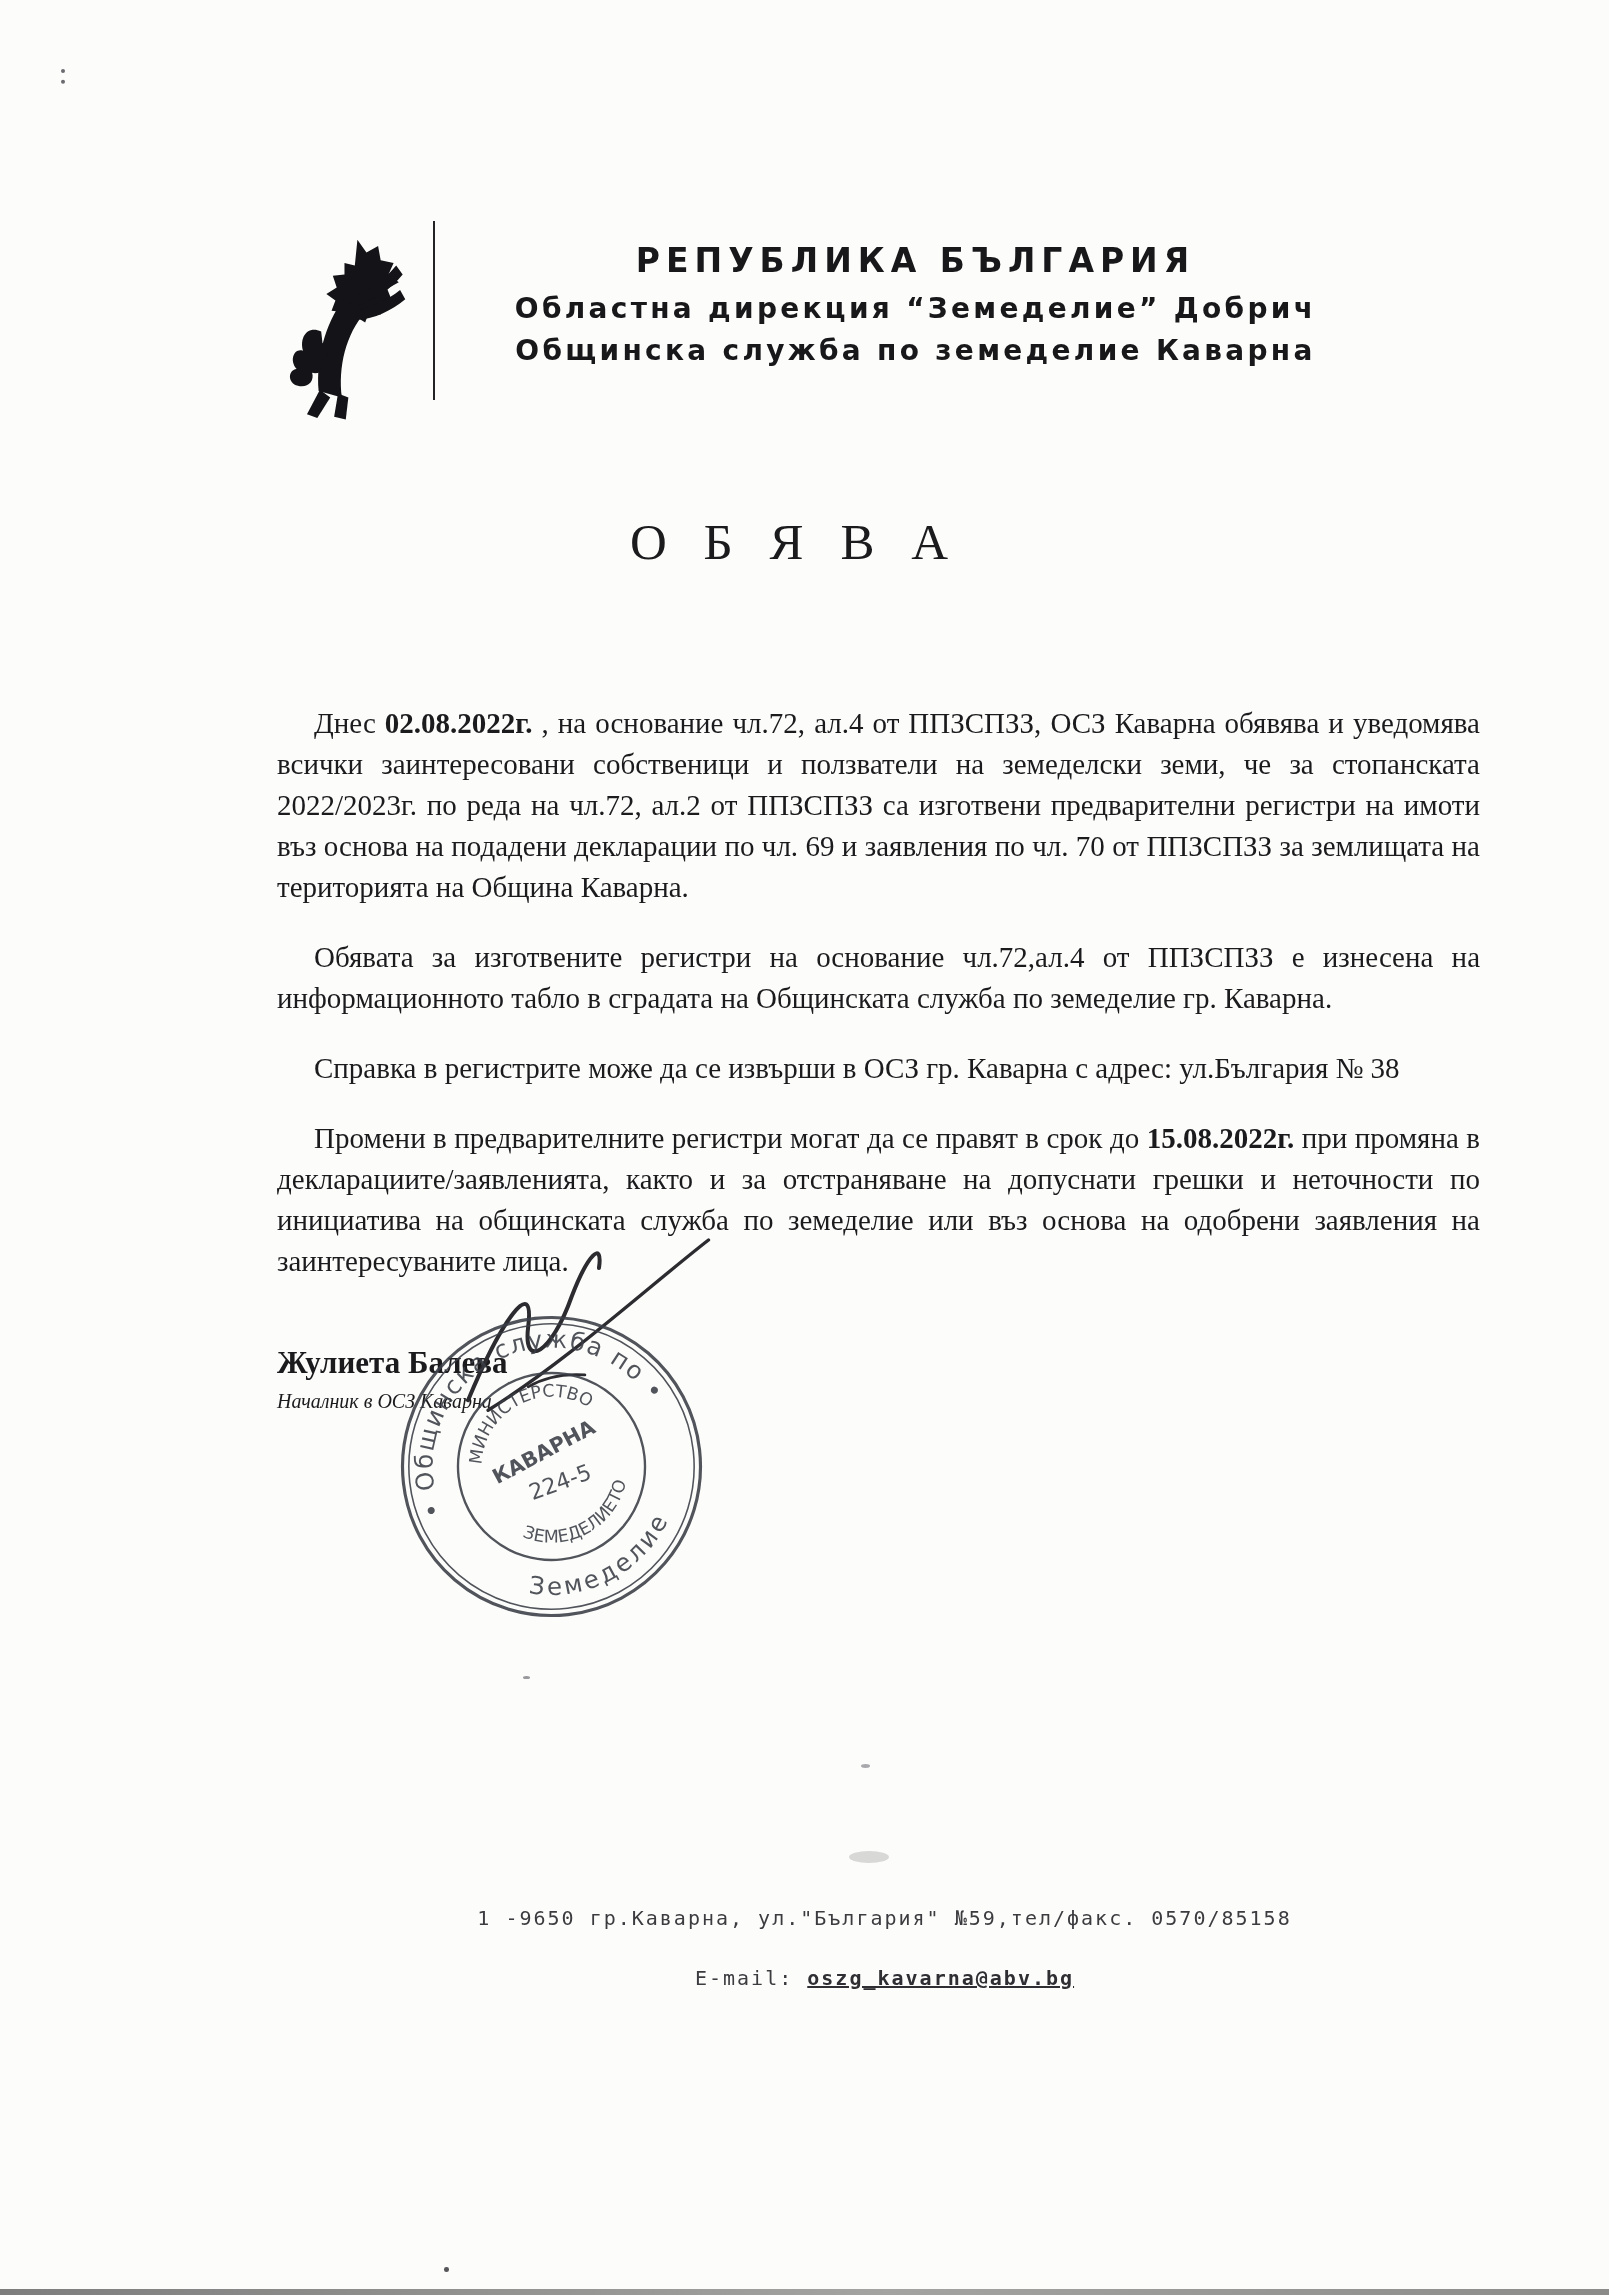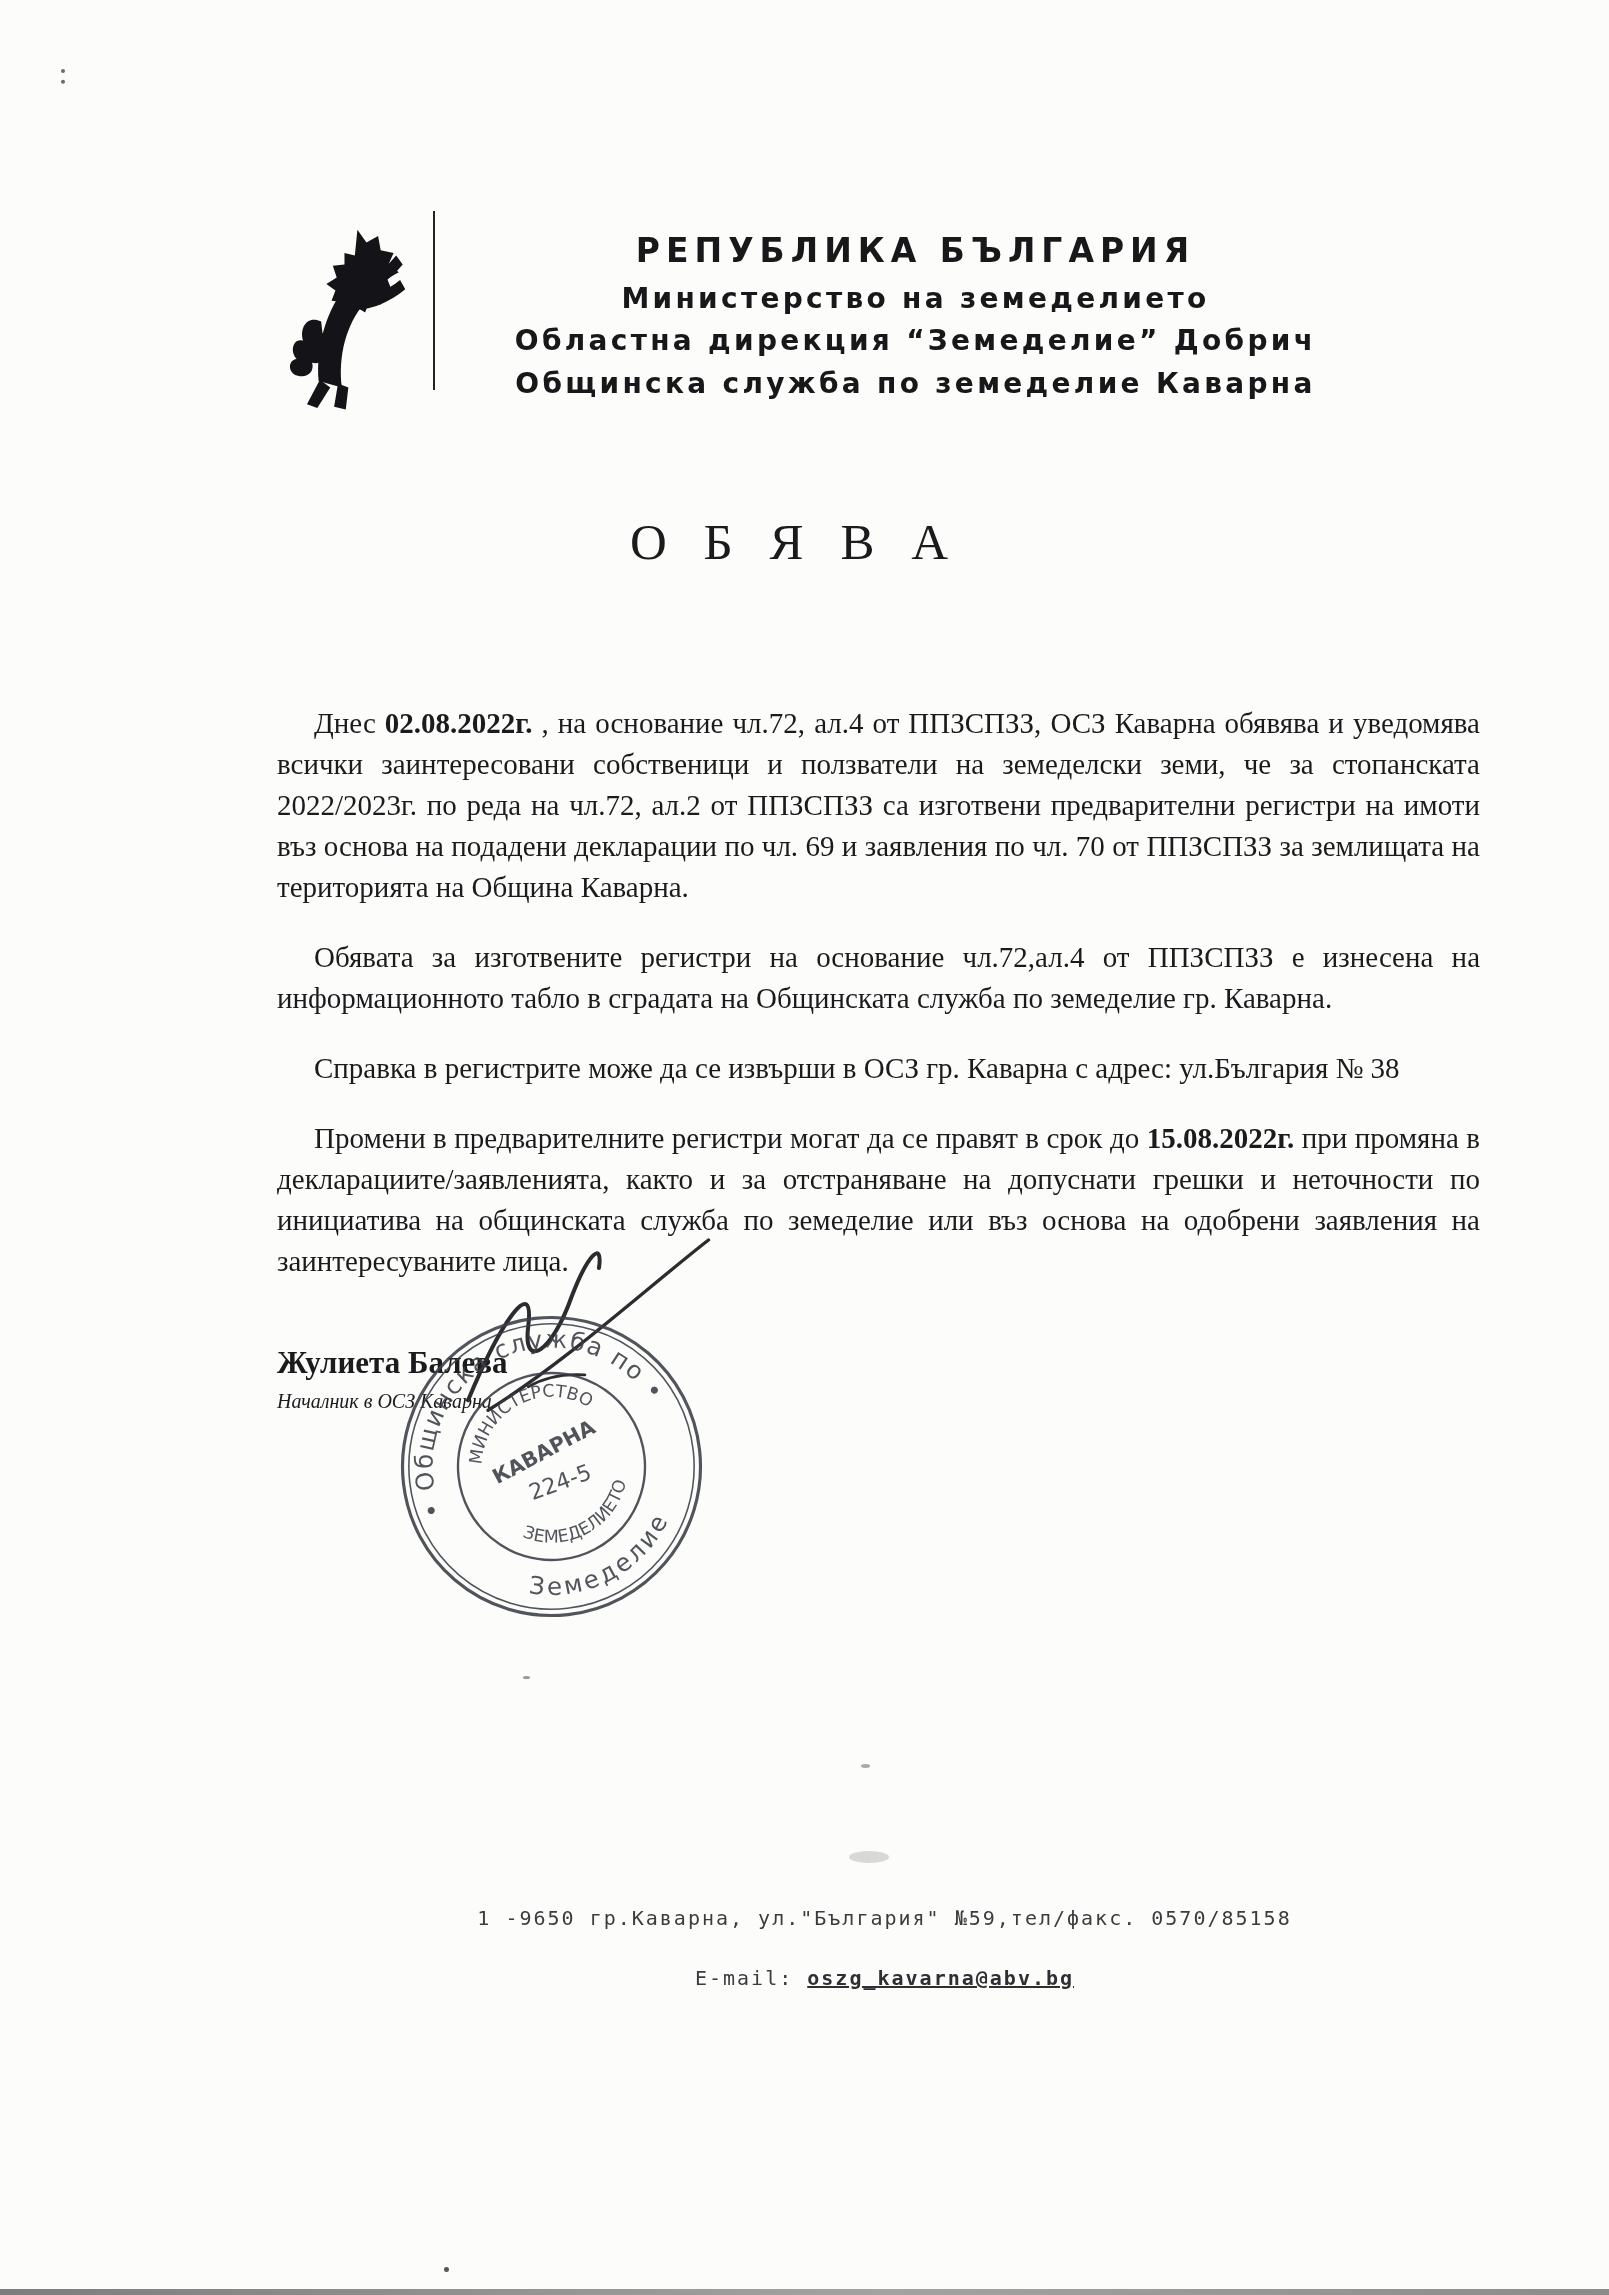--- a/index.html
+++ b/index.html
@@ -5,21 +5,21 @@
   html,body{margin:0;padding:0;background:#e9e9e7;}
   .page{
     position:relative;
     width:1610px;height:2295px;
     background:#fcfcfa;
     overflow:hidden;
     font-family:"Liberation Serif", serif;
     color:#1b1b1e;
   }
   
-  .letterhead{position:absolute;left:0;top:211px;width:1288px;height:221px;}
+  .letterhead{position:absolute;left:0;top:221px;width:1288px;height:221px;}
   .emblem{position:absolute;left:279px;top:6.7px;width:140px;height:194px;}
   .emblem svg{width:100%;height:100%;}
   .vrule{position:absolute;left:433px;top:0;width:2px;height:179px;background:#232326;}
   .head-text{position:absolute;left:441px;top:20px;width:949px;text-align:center;
     font-family:"DejaVu Sans", sans-serif;font-weight:bold;color:#18181b;}
   .head-l1{font-size:33px;letter-spacing:6px;margin-bottom:12px;}
   .head-l2,.head-l3,.head-l4{font-size:28px;letter-spacing:3.3px;margin-bottom:9.4px;}
   
   .doc-title{position:absolute;left:0;top:513px;width:1590px;text-align:center;
     font-family:"Liberation Serif", serif;font-weight:normal;font-size:51px;letter-spacing:12px;}
@@ -78,21 +78,20 @@
           <path d="M60,250 L40,288 56,294 76,262 Z"></path>
           <path d="M88,256 L82,292 100,296 104,262 Z"></path>
 
           <path d="M62,160 C40,150 28,170 34,190 C20,185 12,205 24,218 C10,220 10,240 26,244 C40,248 52,238 48,224 C62,228 70,214 62,202 C74,202 76,184 64,178 Z"></path>
         </g>
       </svg>
     </div>
     <div class="vrule"></div>
     <div class="head-text">
       <div class="head-l1">РЕПУБЛИКА БЪЛГАРИЯ</div>
-      <div class="head-l2">Министерство на земеделието</div>
       <div class="head-l3">Областна дирекция “Земеделие” Добрич</div>
       <div class="head-l4">Общинска служба по земеделие Каварна</div>
     </div>
   </div>
 
   <div class="doc-title">О Б Я В А</div>
 
   <div class="body-text">
     <p><span>Днес </span><span class="bdate">02.08.2022г.</span><span> , на основание чл.72, ал.4 от ППЗСПЗЗ, ОСЗ Каварна обявява и уведомява всички заинтересовани собственици и ползватели на земеделски земи, че за стопанската 2022/2023г. по реда на чл.72, ал.2 от ППЗСПЗЗ са изготвени предварителни регистри на имоти въз основа на подадени декларации по чл. 69 и заявления по чл. 70 от ППЗСПЗЗ за землищата на територията на Община Каварна.</span></p>
     <p>Обявата за изготвените регистри на основание чл.72,ал.4 от ППЗСПЗЗ е изнесена на информационното табло в сградата на Общинската служба по земеделие гр. Каварна.</p>

